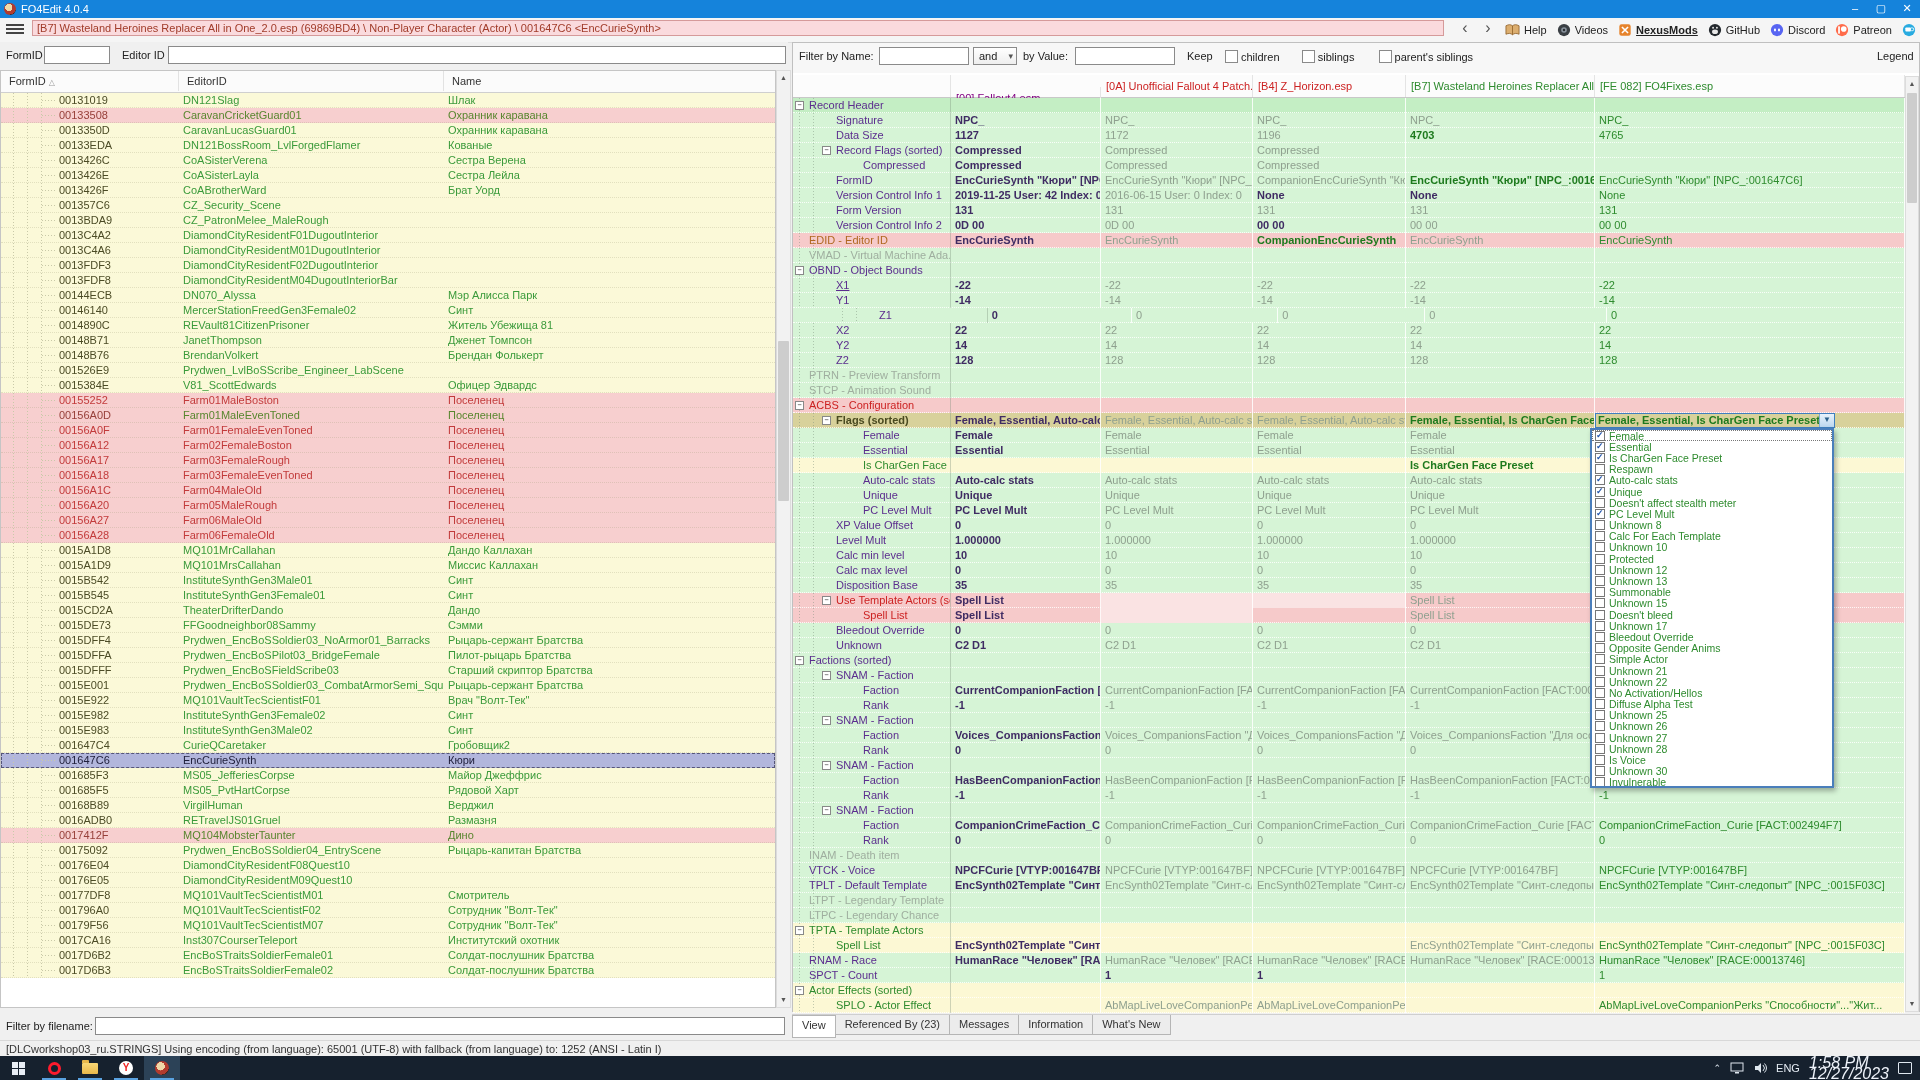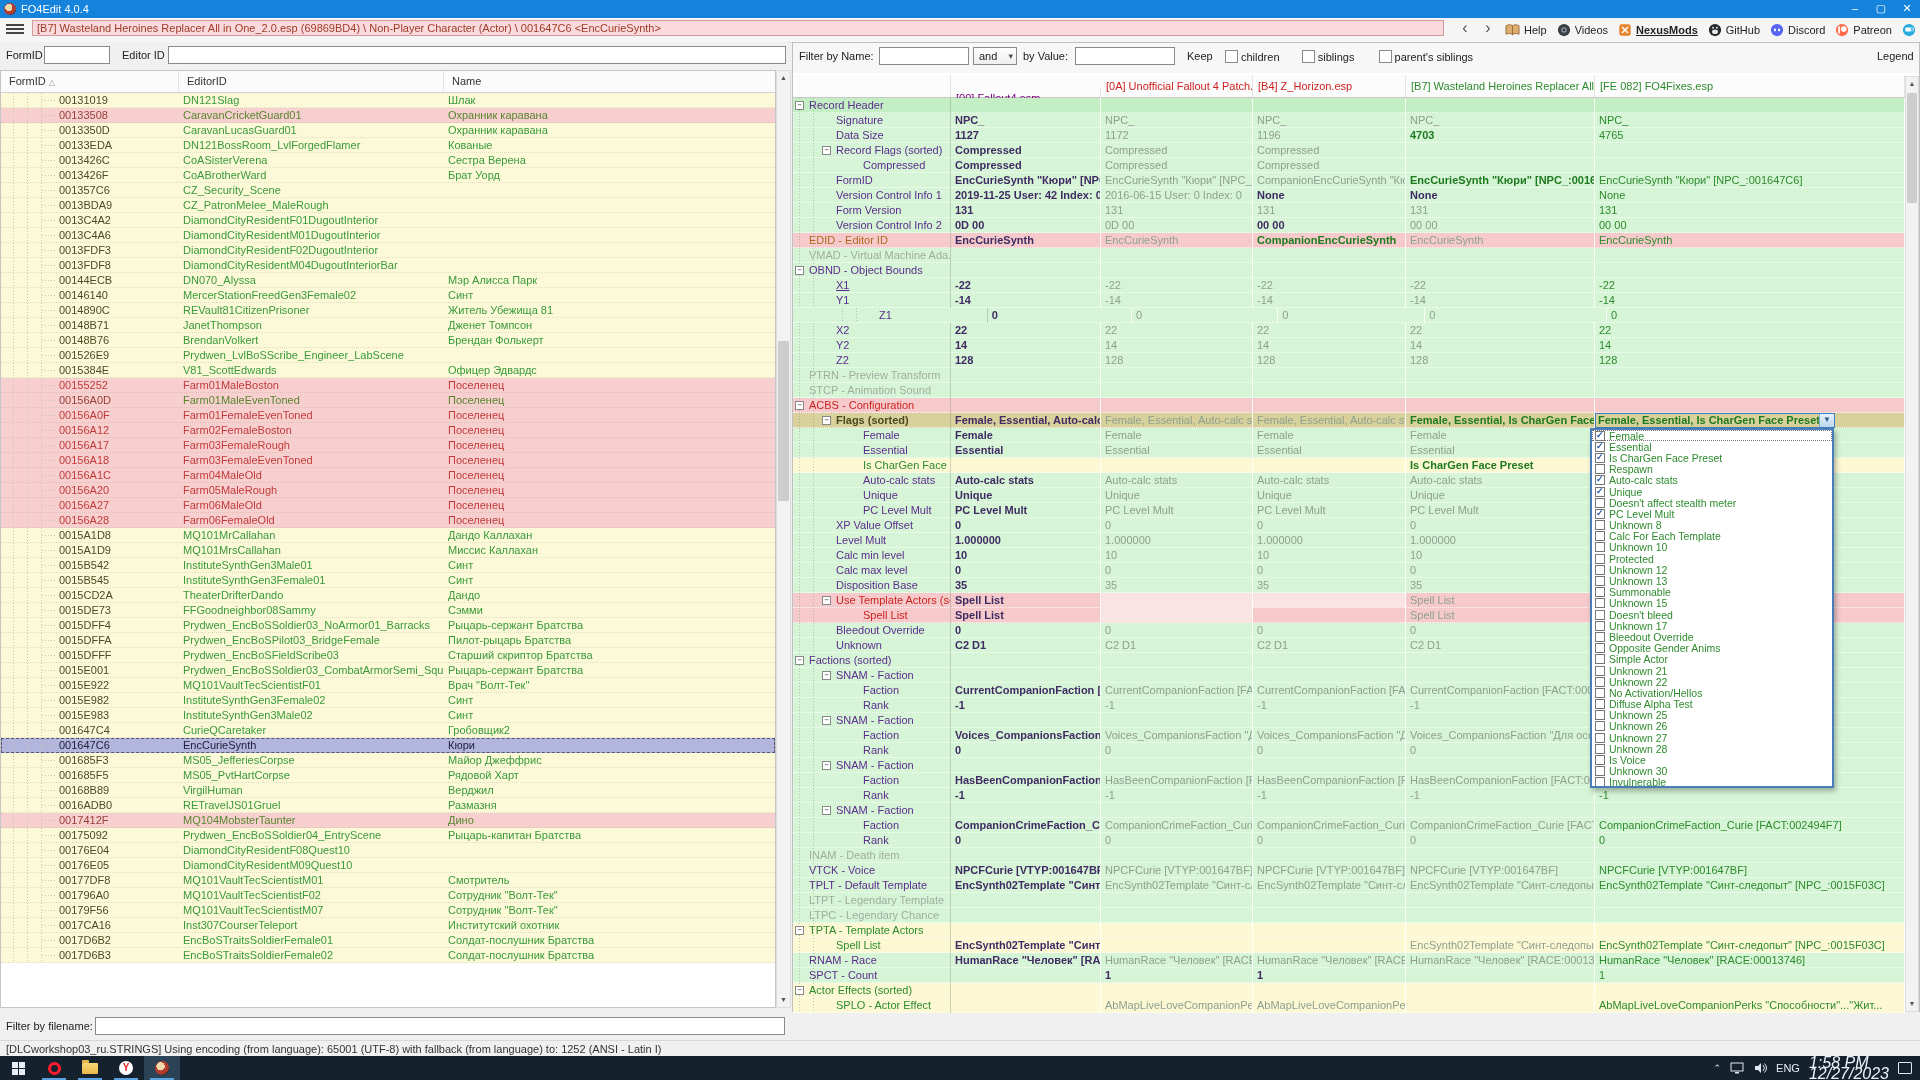--- a/index.html
+++ b/index.html
@@ -251,20 +251,25 @@
           <span class="lid">00133EDA</span>
           <span class="led">DN121BossRoom_LvlForgedFlamer</span>
           <span class="lnm">Кованые</span>
         </div>
         <div class="lrow st-n">
           <span class="lid">0013426C</span>
           <span class="led">CoASisterVerena</span>
           <span class="lnm">Сестра Верена</span>
         </div>
         <div class="lrow st-n">
+          <span class="lid">0013426E</span>
+          <span class="led">CoASisterLayla</span>
+          <span class="lnm">Сестра Лейла</span>
+        </div>
+        <div class="lrow st-n">
           <span class="lid">0013426F</span>
           <span class="led">CoABrotherWard</span>
           <span class="lnm">Брат Уорд</span>
         </div>
         <div class="lrow st-n">
           <span class="lid">001357C6</span>
           <span class="led">CZ_Security_Scene</span>
           <span class="lnm"></span>
         </div>
         <div class="lrow st-n">
@@ -1317,20 +1322,27 @@
       <div class="dditem">
         <span class="ddcb"></span>
         <span>Unknown 30</span>
       </div>
       <div class="dditem">
         <span class="ddcb"></span>
         <span>Invulnerable</span>
       </div>
     </div>
 
+  <div class="tabsrow" id="tabsrow">
+      <div class="tab active">View</div>
+      <div class="tab">Referenced By (23)</div>
+      <div class="tab">Messages</div>
+      <div class="tab">Information</div>
+      <div class="tab">What's New</div>
+    </div>
 
   <div class="statusbar">
     <span>[DLCworkshop03_ru.STRINGS] Using encoding (from language): 65001 (UTF-8) with fallback (from language) to: 1252  (ANSI - Latin I)</span>
   </div>
 
   <div class="taskbar">
     <div class="tbtile">
         <span class="wstart">
           <i></i>
           <i></i>

